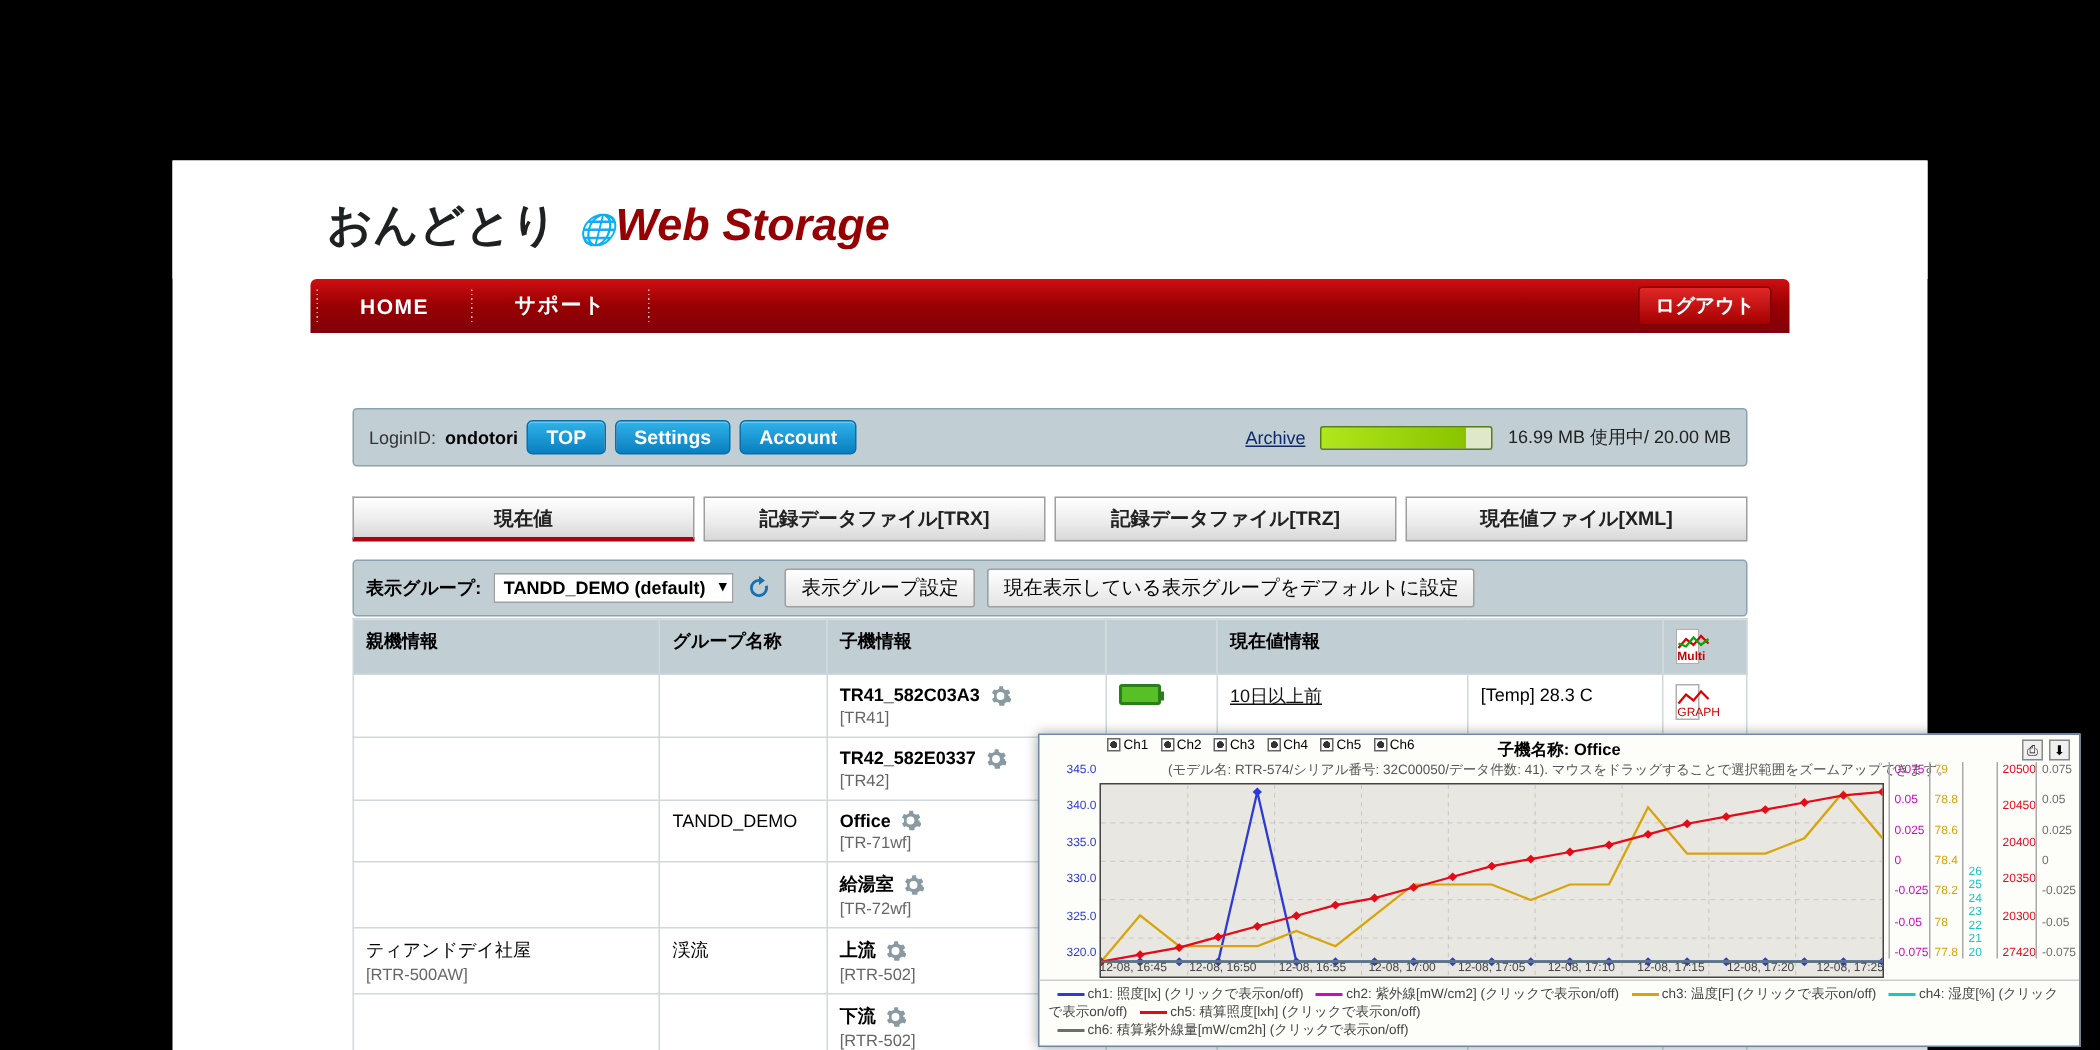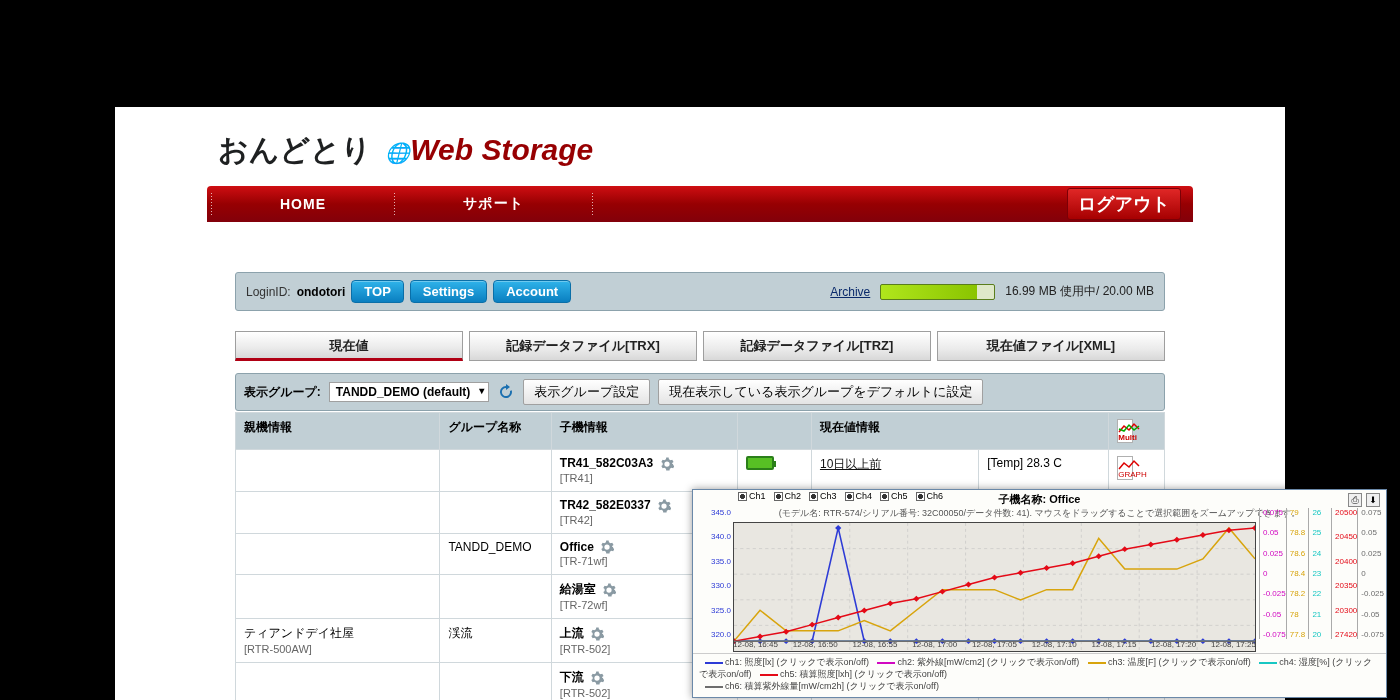--- a/index.html
+++ b/index.html
@@ -36,41 +36,40 @@
     .nav-bar {
       height: 36px;
       background: linear-gradient(to bottom, #cf0e12 0%, #970002 50%, #82000a 100%);
       border-radius: 4px 4px 0 0;
       margin: 0 92px;
       padding: 0 4px;
       display: flex;
       align-items: center;
       color: #fff;
       font-size: 14px;
-      gap: 40px;
     }
     .nav-item {
       padding: 0 28px;
       cursor: pointer;
       font-weight: bold;
       letter-spacing: 1px;
     }
     .nav-sep {
       width: 1px;
       height: 22px;
       background: repeating-linear-gradient(to bottom,#fff 0,#fff 1px,transparent 1px,transparent 3px);
       opacity: .7;
     }
     .logout-btn {
       margin-left: auto;
       background: linear-gradient(to bottom,#e02726,#a60001);
       border: 1px solid #7c0006;
       color:#fff;
       padding: 3px 10px;
-      font-size:18px;
+      font-size:13px;
       border-radius: 3px;
       cursor: pointer;
       font-weight: bold;
       margin-right: 8px;
     }
     .content-wrap {
       margin: 50px 120px 0 120px;
     }
     .login-bar {
       background: #c1cfd5;
@@ -535,21 +534,21 @@
       </div>
       <div class="right-axis" style="color: rgb(216, 164, 12);">
         <span>79</span>
         <span>78.8</span>
         <span>78.6</span>
         <span>78.4</span>
         <span>78.2</span>
         <span>78</span>
         <span>77.8</span>
       </div>
-      <div class="right-axis" style="color: rgb(24, 199, 195);">
+      <div class="right-axis" style="color: rgb(24, 199, 195); justify-content: flex-end;">
         <span>26</span>
         <span>25</span>
         <span>24</span>
         <span>23</span>
         <span>22</span>
         <span>21</span>
         <span>20</span>
       </div>
       <div class="right-axis" style="color: rgb(228, 10, 23);">
         <span>20500</span>

